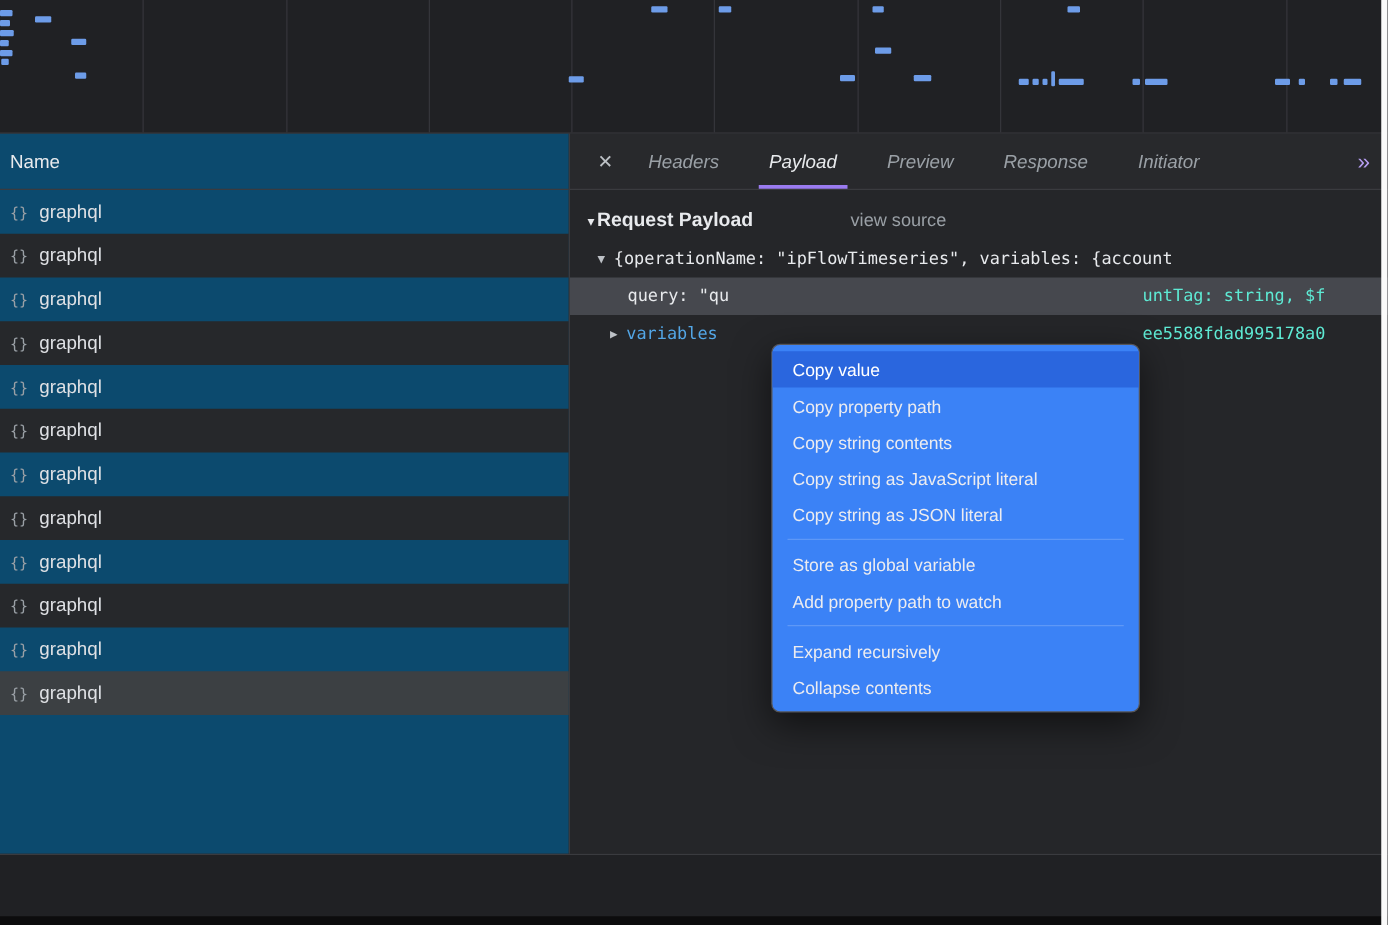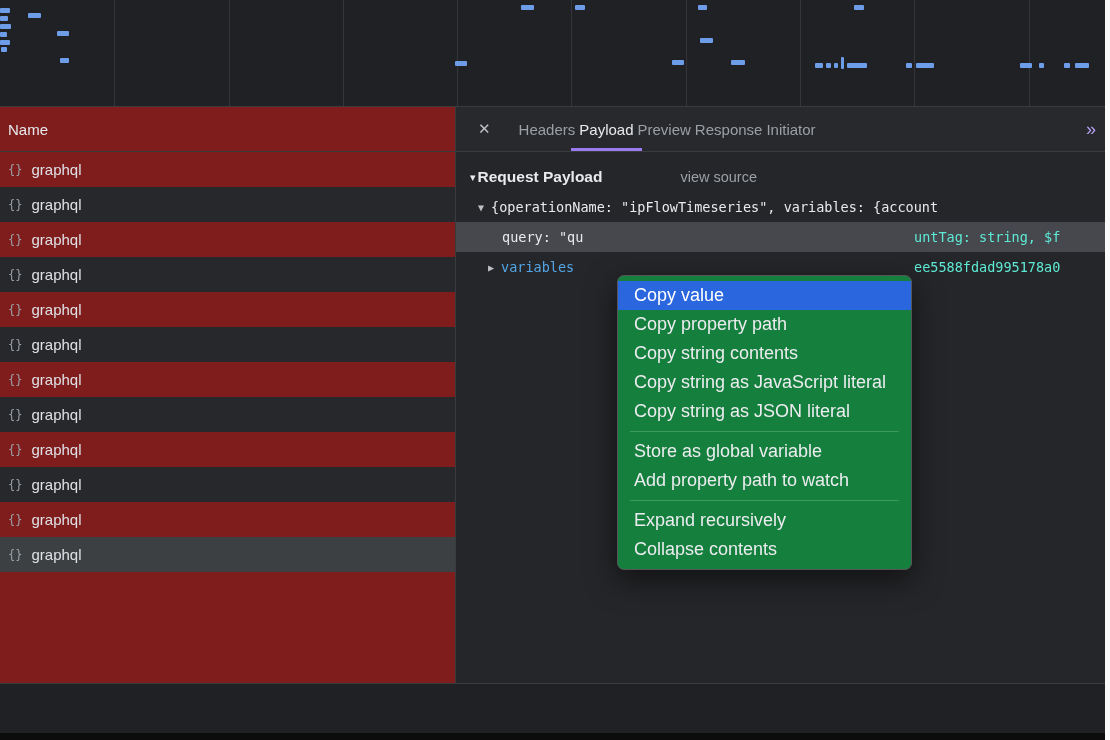--- a/index.html
+++ b/index.html
@@ -10,36 +10,36 @@
   }
   .screen{position:absolute;inset:0;}
 
   
   #overview{position:absolute;left:0;top:0;width:1110px;height:106px;
     background:#202124;border-bottom:1px solid #3a3b3f;}
   .gridline{position:absolute;top:0;bottom:0;width:1px;background:#34353a;}
   .bar{position:absolute;background:var(--bar-blue,#6d9ce8);border-radius:1px;}
 
   
-  .left-pane{position:absolute;left:0;top:107px;width:455px;bottom:17px;background:#7f1d1d;}
+  .left-pane{position:absolute;left:0;top:107px;width:455px;bottom:17px;background:#0c4a6e;}
   .name-header{height:44px;border-bottom:1px solid #3a3b3f;display:flex;align-items:center;
     padding-left:8px;font-size:15px;color:#e8eaed;}
   .req-row{height:35px;display:flex;align-items:center;gap:9px;padding-left:8px;
     font-size:15px;color:#dfe1e5;cursor:default;}
   .req-row.alt{background:#26282b;}
   .req-row.sel{background:#3c4043;}
   .json-icon{font-family:"DejaVu Sans Mono",monospace;font-size:12px;color:#9aa0a6;}
 
   .pane-divider{position:absolute;left:455px;top:107px;bottom:7px;width:1px;background:#3a3b3f;}
 
   
   .right-pane{position:absolute;left:456px;top:107px;right:0;height:576px;background:#252629;}
   .tabs-bar{height:44px;border-bottom:1px solid #3a3b3f;display:flex;align-items:center;background:#28292c;}
   .close{font-size:15px;color:#bdc1c6;margin:0 26px 0 22px;}
-  #tabs{display:flex;height:100%;align-items:flex-start;}
+  #tabs{display:flex;gap:36px;height:100%;align-items:flex-start;font-style:italic;}
   .tab{color:#9aa0a6;font-size:15px;height:100%;display:flex;align-items:center;position:relative;padding:0 2px;}
   .tab.active{color:#e8eaed;}
   .tab.active::after{content:"";position:absolute;left:-6px;right:-6px;bottom:0;height:3px;
     background:var(--accent-purple,#9a7bf0);}
   .overflow{margin-left:auto;margin-right:16px;color:#b59df0;font-size:18px;letter-spacing:-2px;}
 
   .payload{position:relative;padding-top:10px;}
   .section-row{display:flex;align-items:center;height:30px;padding-left:14px;}
   .tri{font-size:11px;color:#e8eaed;margin-right:2px;}
   .section-title{font-weight:bold;font-size:15.5px;color:#e8eaed;}
@@ -49,23 +49,23 @@
   .preview{padding-left:22px;}
   .tri2{font-size:10px;color:#bdc1c6;margin-right:7px;}
   .kv{padding-left:46px;}
   .vars{padding-left:32px;}
   .key-blue{color:var(--key-blue,#53a6e6);}
   .str-orange{color:var(--str-orange,#ee9062);}
   .hl-row{background:#46484e;}
   .frag{position:absolute;left:458px;top:0;height:100%;display:flex;align-items:center;color:#5eead4;}
 
   
-  #menu{position:absolute;left:617px;top:275px;width:293px;background:#15803d;
+  #menu{position:absolute;left:617px;top:275px;width:293px;background:#3b82f6;
     border:1px solid #56565a;border-radius:7px;box-shadow:0 10px 30px rgba(0,0,0,.55);
-    padding:5px 0;z-index:10;font-size:18px;color:#ececf0;}
+    padding:5px 0;z-index:10;font-size:14px;color:#ececf0;}
   .menu-item{height:29px;display:flex;align-items:center;padding:0 16px;}
   .menu-item.hl{background:var(--menu-hl,#2a66de);color:#ffffff;}
   .menu-sep{height:1px;background:rgba(255,255,255,.18);margin:5px 12px;}
 
   
   .footer{position:absolute;left:0;right:0;top:683px;height:50px;background:#202124;border-top:1px solid #3a3b3f;}
   .bottom-strip{position:absolute;left:0;right:0;bottom:0;height:7px;background:#0c0c0d;}
   .right-sliver{position:absolute;right:0;top:0;width:5px;bottom:0;background:#fafafa;z-index:5;}
 </style>
 </head>

